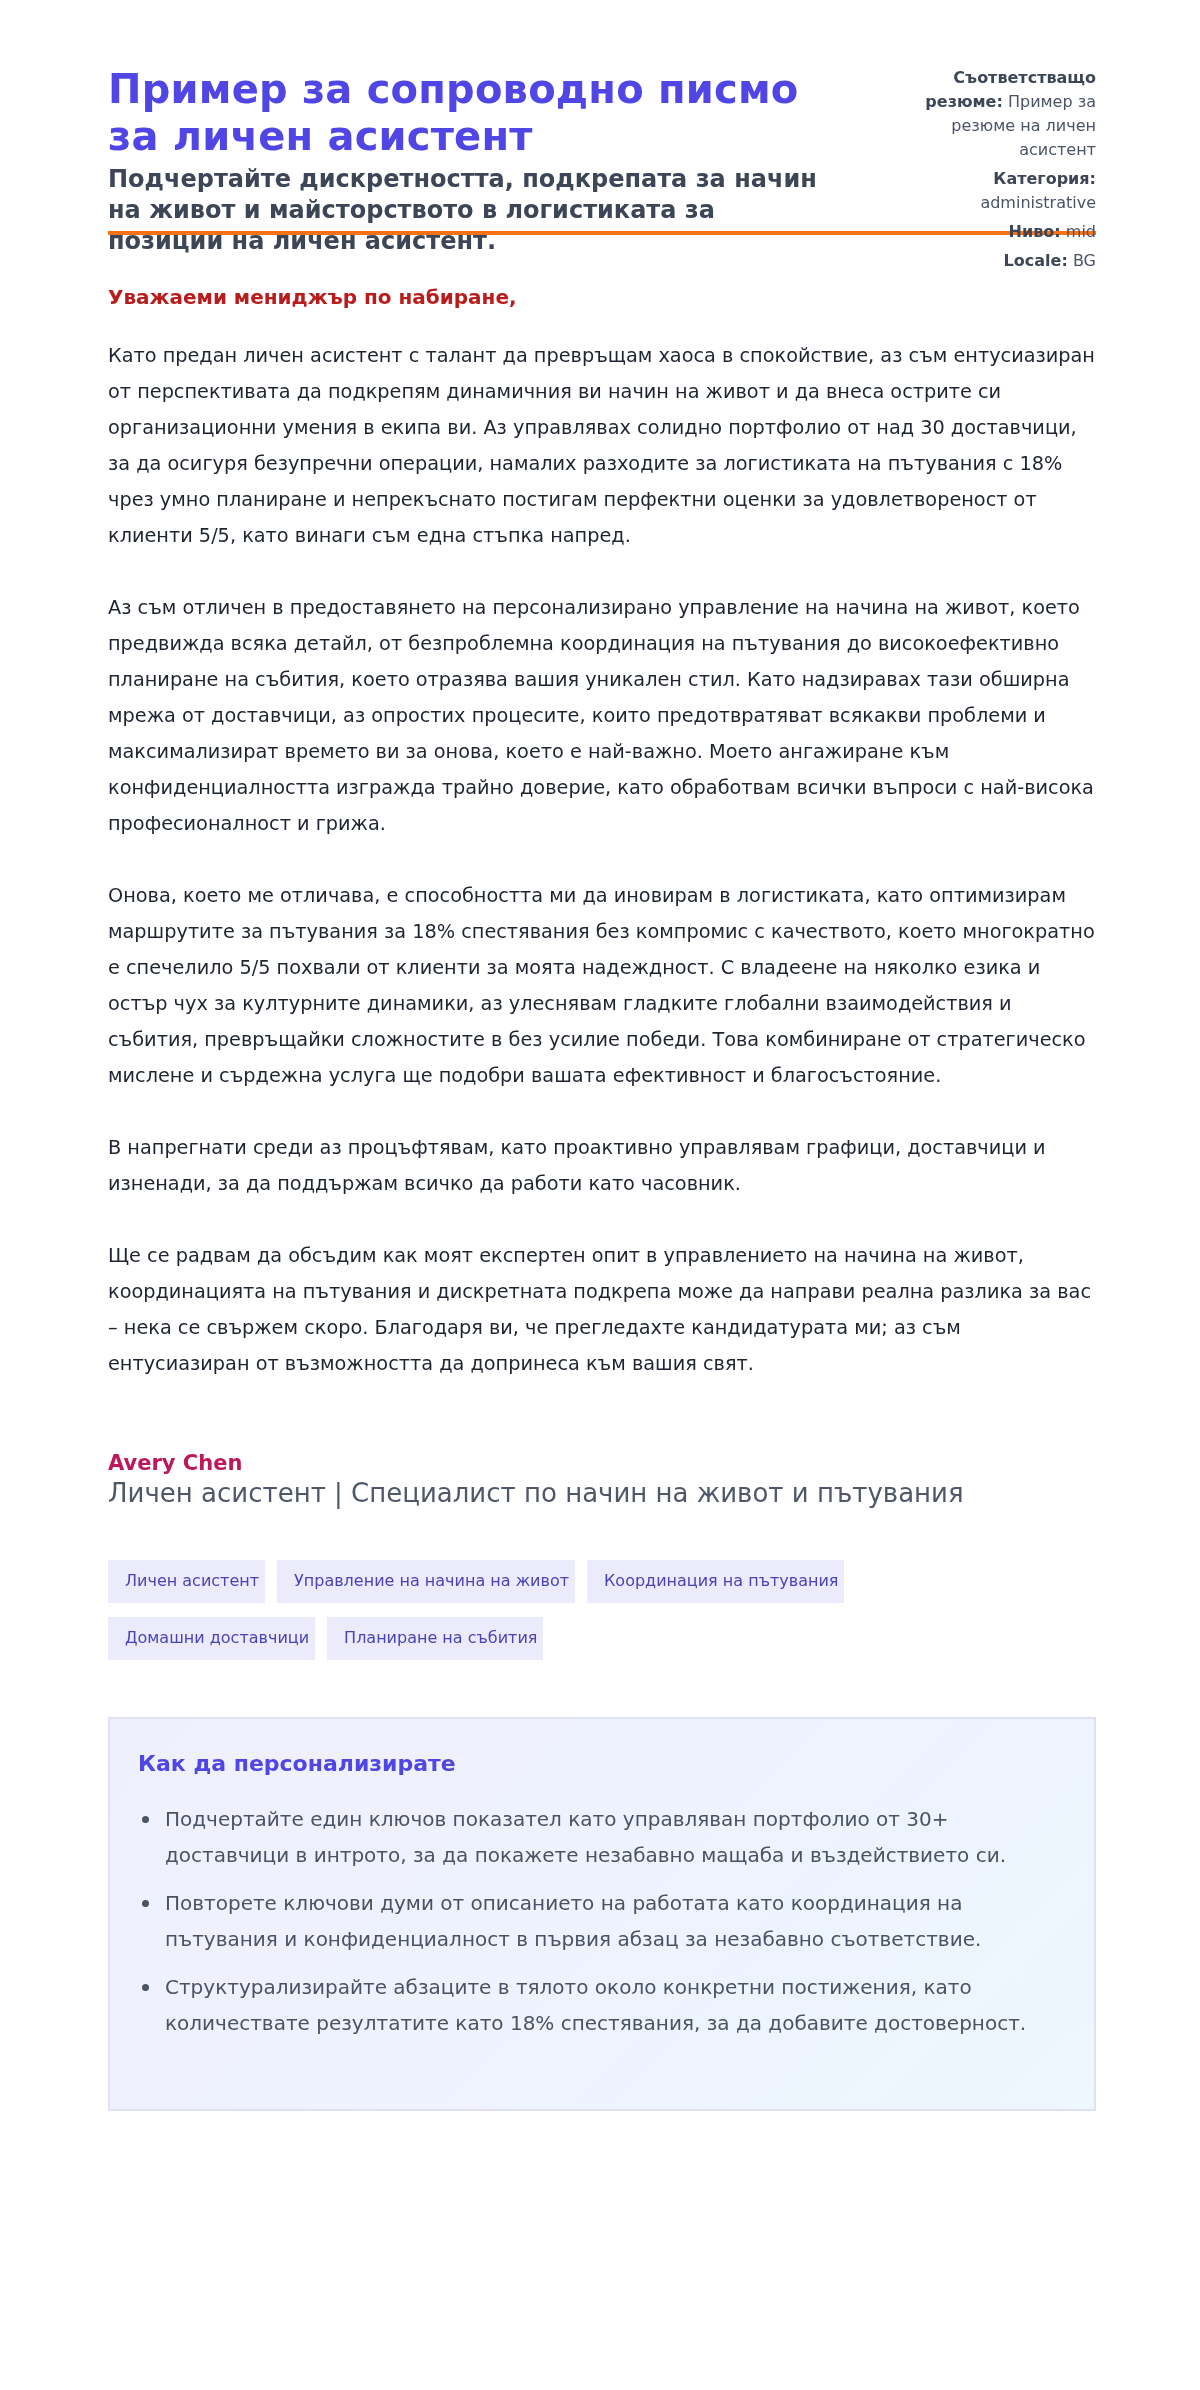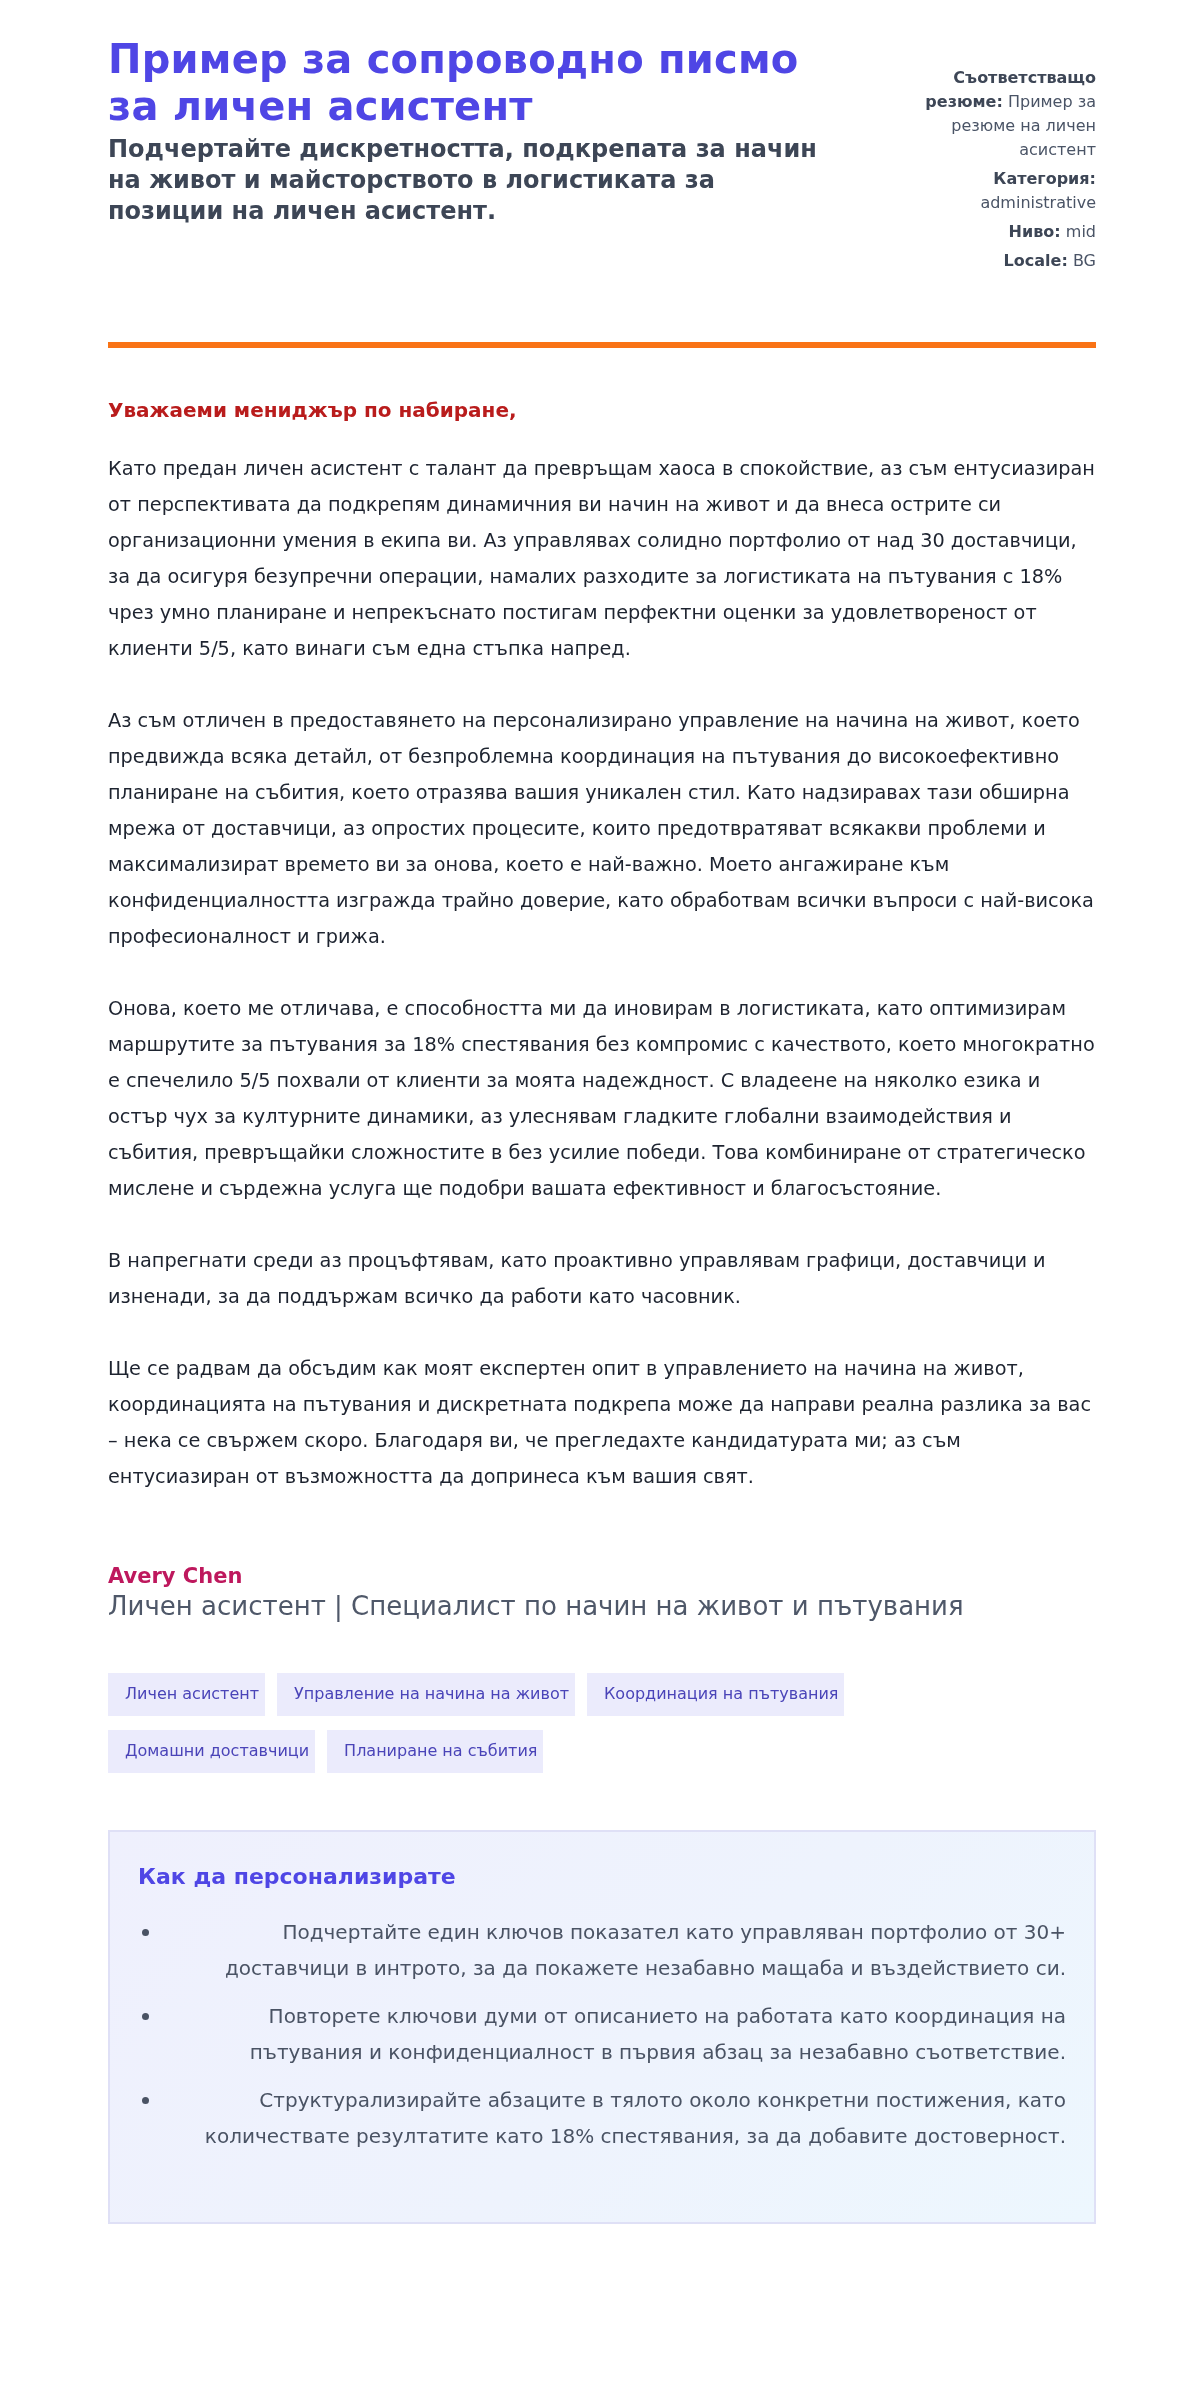--- a/index.html
+++ b/index.html
@@ -14,23 +14,23 @@
     }
     .page {
       position: absolute;
       left: 108px;
       top: 0;
       width: 988px;
     }
     
     .header {
       position: relative;
-      padding-top: 36px;
-      height: 348px;
-      border-bottom: 6px solid #f97316;
+      padding-top: 66px;
+      height: 235px;
+      border-bottom: 4px solid #f97316;
     }
     .header-left { width: 720px; }
     .title {
       font-size: 40px;
       font-weight: bold;
       line-height: 47px;
       color: #4f46e5;
       letter-spacing: 0.2px;
     }
     .subtitle {
@@ -115,21 +115,20 @@
       margin-top: 22px;
       list-style: none;
     }
     .tips-list li {
       position: relative;
       padding-left: 27px;
       font-size: 20px;
       line-height: 36px;
       color: #4a5364;
       margin-bottom: 12px;
-      text-align: right;
     }
     .tips-list li .bullet {
       position: absolute;
       left: 4px;
       top: 15px;
       width: 7px;
       height: 7px;
       border-radius: 50%;
       background: #4a5364;
     }

